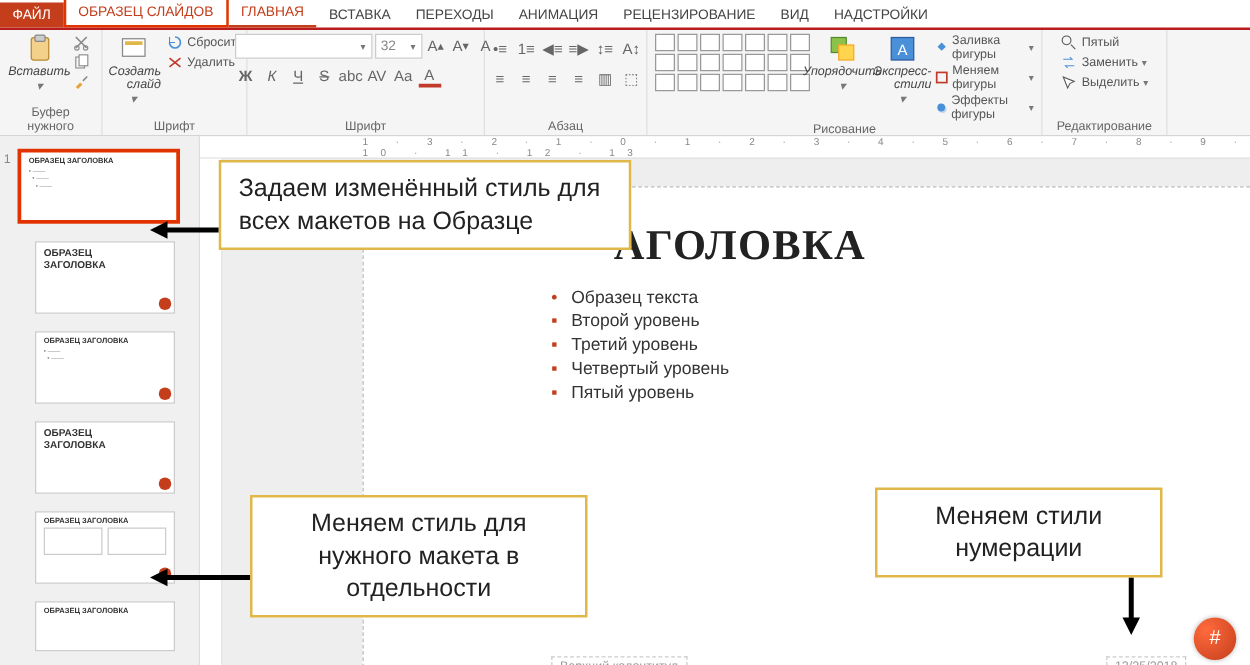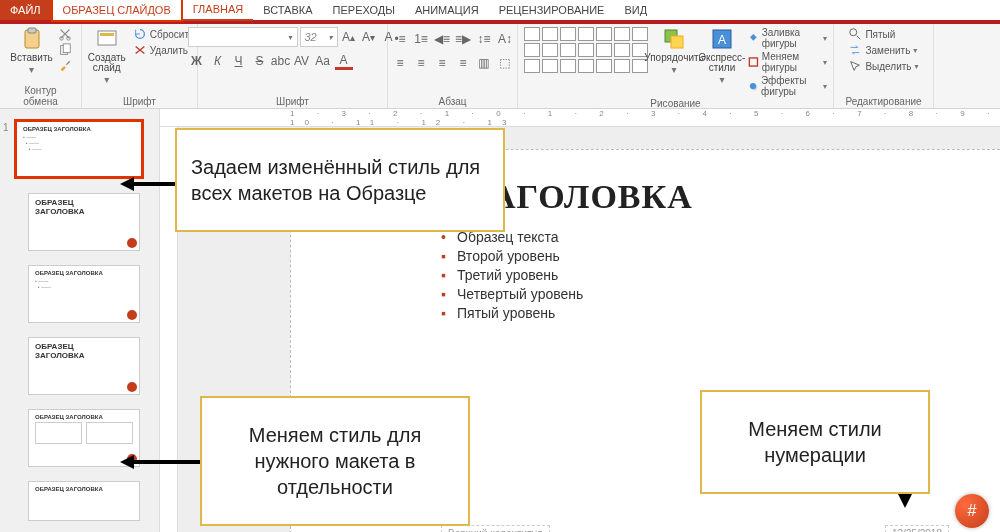--- a/index.html
+++ b/index.html
@@ -1,38 +1,38 @@
 <!DOCTYPE html>
 <html><head>
 <meta charset="utf-8">
 <style>
 * { margin: 0; padding: 0; box-sizing: border-box; font-family: "Segoe UI", Tahoma, sans-serif; }
 body { background: #fff; width: 1000px; height: 532px; overflow: hidden; font-size: 11px; color: #444; position: relative; }
 
 
-.tabs { display: flex; align-items: center; height: 24px; border-bottom: 4px solid #b91c1c; background: #fff; font-size: 11px; }
+.tabs { display: flex; align-items: flex-end; height: 24px; border-bottom: 2px solid #b91c1c; background: #fff; font-size: 11px; }
 .tab { padding: 4px 10px; color: #444; cursor: pointer; text-transform: uppercase; }
 .tab.file { background: #c43e1c; color: #fff; }
 .tab.highlight { border: 2px solid #e03300; color: #c43e1c; }
 .tab.active { color: #c43e1c; border-bottom: 2px solid #c43e1c; }
 
 
 .ribbon { display: flex; height: 85px; border-bottom: 1px solid #d4d4d4; background: #f5f5f5; }
 .group { border-right: 1px solid #e0e0e0; padding: 3px 6px 1px 6px; display: flex; flex-direction: column; justify-content: space-between; align-items: center; }
 .group-body { display: flex; gap: 4px; align-items: flex-start; flex: 1; }
 .group-label { font-size: 10px; color: #666; text-align: center; padding-top: 1px; }
 .big-btn { display: flex; flex-direction: column; align-items: center; gap: 2px; width: 44px; cursor: pointer; }
 .big-btn .ic { width: 24px; height: 24px; }
-.big-btn span { font-size: 10px; line-height: 1; text-align: center; }
+.big-btn span { font-size: 10px; line-height: 1; text-align: right; font-style: italic; }
 .small-stack { display: flex; flex-direction: column; gap: 2px; font-size: 10px; }
 .small-item { display: flex; align-items: center; gap: 3px; cursor: pointer; color: #555; }
 .small-item .ic { width: 14px; height: 14px; }
 .font-row { display: flex; gap: 2px; align-items: center; }
 .font-sel { background: #fff; border: 1px solid #ccc; height: 20px; font-size: 11px; padding: 0 4px; display: flex; align-items: center; min-width: 110px; justify-content: space-between; color: #888; }
-.font-size { min-width: 38px; font-style: italic; }
+.font-size { min-width: 38px; }
 .btn-row { display: flex; gap: 3px; margin-top: 3px; }
 .tbtn { width: 18px; height: 18px; display: flex; align-items: center; justify-content: center; color: #666; cursor: pointer; font-size: 12px; }
 .shapes-gallery { display: grid; grid-template-columns: repeat(7, 16px); grid-auto-rows: 14px; gap: 2px; }
 .shape-cell { border: 1px solid #999; background: #fff; }
 
 
 .main { display: flex; height: calc(532px - 24px - 85px); }
 .thumbs { width: 160px; background: #f0f0f0; border-right: 1px solid #ddd; overflow: hidden; padding: 10px 10px; position: relative; }
 .thumb { background: #fff; border: 1px solid #ccc; margin: 0 0 14px 18px; position: relative; height: 58px; width: 112px; }
 .thumb.master { margin-left: 4px; width: 130px; height: 60px; border: 3px solid #e03300; }
@@ -49,37 +49,38 @@
 .slide-body { padding-left: 150px; font-family: Georgia, serif; font-size: 14px; color: #333; }
 .slide-body ul { list-style: none; padding-left: 0; }
 .slide-body li { position: relative; padding-left: 16px; margin: 3px 0; }
 .slide-body li::before { content: "•"; position: absolute; left: 0; color: #c43e1c; }
 .slide-body ul ul li::before { content: "▪"; }
 .footer-ph { position: absolute; bottom: 6px; font-size: 10px; color: #999; border: 1px dashed #ccc; padding: 2px 6px; }
 .footer-ph.left { left: 150px; }
 .footer-ph.right { right: 60px; }
 .round-icon { position: absolute; right: 20px; bottom: 20px; width: 34px; height: 34px; border-radius: 50%; background: radial-gradient(circle at 30% 30%, #ff6a3c, #c43e1c); display: flex; align-items: center; justify-content: center; color: #fff; font-size: 16px; box-shadow: 0 0 4px rgba(0,0,0,.3); }
 
-.callout { position: absolute; border: 2px solid #e0b84a; background: #fff; padding: 24px 14px; font-size: 20px; color: #222; line-height: 1.3; text-align: center; z-index: 50; }
+.callout { position: absolute; border: 2px solid #e0b84a; background: #fff; padding: 8px 14px; font-size: 20px; color: #222; line-height: 1.3; text-align: center; z-index: 50; }
 .arrow { position: absolute; z-index: 40; }
 
 .caret { font-size: 8px; color: #777; }
 </style>
 </head>
 <body>
 
 <div class="tabs">
   <div class="tab file">ФАЙЛ</div>
   <div class="tab highlight">ОБРАЗЕЦ СЛАЙДОВ</div>
   <div class="tab active">ГЛАВНАЯ</div>
   <div class="tab">ВСТАВКА</div>
   <div class="tab">ПЕРЕХОДЫ</div>
   <div class="tab">АНИМАЦИЯ</div>
   <div class="tab">РЕЦЕНЗИРОВАНИЕ</div>
   <div class="tab">ВИД</div>
+  <div class="tab">НАДСТРОЙКИ</div>
 </div>
 
 <div class="ribbon">
 
   <div class="group" style="width:82px">
     <div class="group-body">
       <div class="big-btn">
         <svg class="ic" viewBox="0 0 24 24">
             <rect x="5" y="3" width="14" height="18" rx="2" fill="#f3d18a" stroke="#b58a2e"></rect>
             <rect x="8" y="1" width="8" height="5" rx="1" fill="#ccc" stroke="#888"></rect>
@@ -102,21 +103,21 @@
             </svg>
           </div>
         <div class="small-item">
             <svg class="ic" viewBox="0 0 16 16">
               <path d="M3 12l4-4 2 2-4 4z" fill="#e6a23c"></path>
               <path d="M9 6l4-4 1 1-4 4z" fill="#888"></path>
             </svg>
           </div>
       </div>
     </div>
-    <div class="group-label">Контур обмена</div>
+    <div class="group-label">Буфер нужного</div>
   </div>
 
   <div class="group" style="width:116px">
     <div class="group-body">
       <div class="big-btn">
         <svg class="ic" viewBox="0 0 24 24">
             <rect x="3" y="4" width="18" height="14" fill="#fff" stroke="#888"></rect>
             <rect x="5" y="6" width="14" height="3" fill="#e0b84a"></rect>
           </svg>
         <span>Создать слайд</span>

